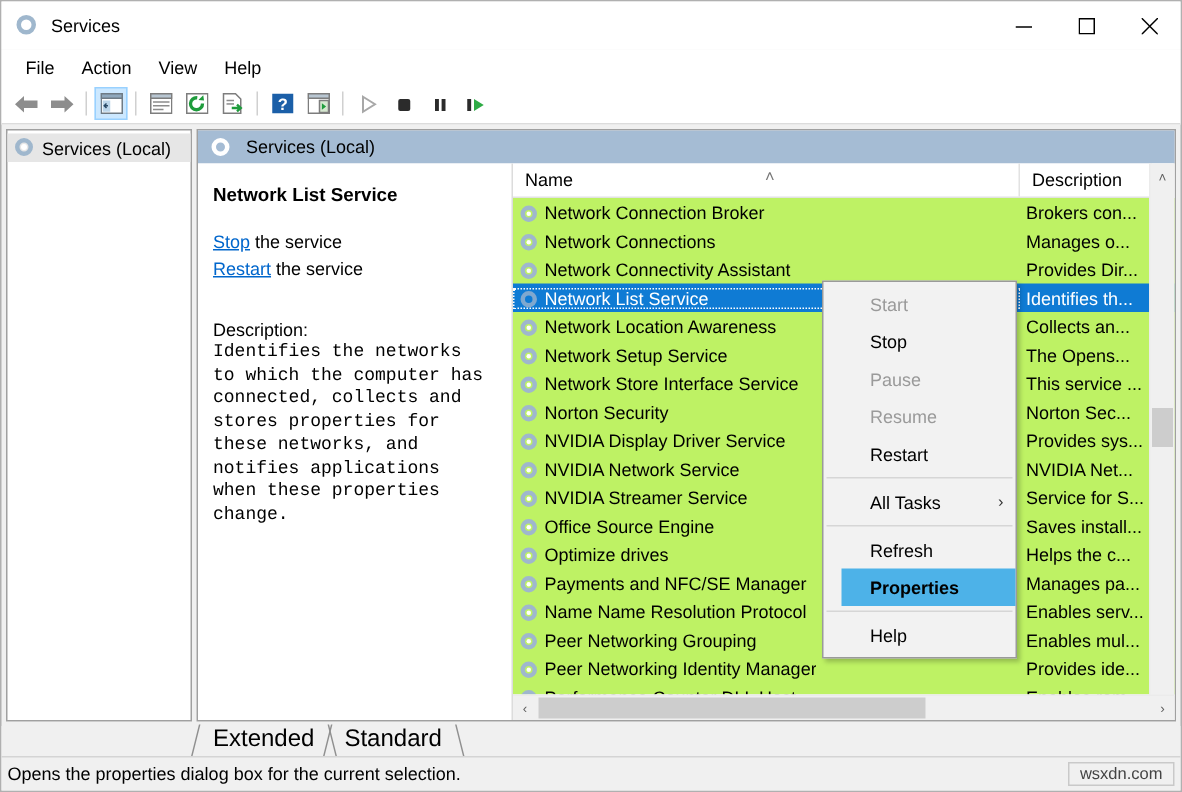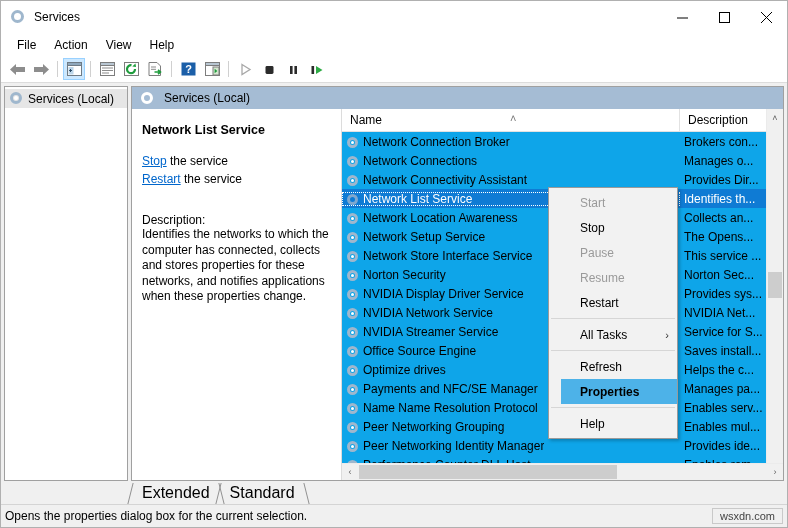--- a/index.html
+++ b/index.html
@@ -71,35 +71,35 @@
 
   
   .detail{
     width:210px;flex:0 0 auto;background:#fff;padding:14px 12px 0 10px;
     box-sizing:border-box;border-right:1px solid #dcdcdc;
   }
   .svc-title{font-size:12.5px;font-weight:bold;margin-bottom:16px;}
   .lnk{color:#0066cc;text-decoration:underline;cursor:pointer;}
   .lnkline{margin-bottom:2px;font-size:12px;line-height:16px;}
   .desc-head{margin-top:26px;font-size:12px;}
-  .desc-body{font-size:12px;line-height:15.5px;}
+  .desc-body{font-size:12px;line-height:15.5px;font-family:Liberation Mono, monospace;}
 
   
   .listwrap{flex:1 1 auto;display:flex;flex-direction:column;min-width:0;position:relative;}
   .hdr{height:22px;display:flex;background:#fff;border-bottom:1px solid #e2e2e2;flex:0 0 auto;position:relative;}
   .hcell{
     display:flex;align-items:center;padding-left:8px;font-size:12px;
     border-right:1px solid #e2e2e2;box-sizing:border-box;position:relative;
   }
   .h-name{flex:1 1 auto;min-width:0;}
   .h-desc{width:88px;flex:0 0 auto;}
   .h-stat{width:15px;flex:0 0 auto;padding-left:3px;overflow:hidden;}
   .sortarrow{position:absolute;left:168px;top:3px;color:#777;font-size:11px;}
 
-  .rows{flex:1 1 auto;overflow:hidden;position:relative;background:#0ea5e9;}
+  .rows{flex:1 1 auto;overflow:hidden;position:relative;background:#bef264;}
   .row{height:19px;display:flex;align-items:center;}
   .row.sel{background:#0f7bd4;color:#fff;}
   .row.sel .cell-name{outline:1px dotted #fff;outline-offset:-1px;}
   .cell-name{flex:1 1 auto;display:flex;align-items:center;min-width:0;padding-left:4px;overflow:hidden;white-space:nowrap;}
   .cell-name .txt{font-size:12px;margin-left:3px;overflow:hidden;text-overflow:clip;white-space:nowrap;}
   .cell-desc{width:88px;flex:0 0 auto;font-size:12px;white-space:nowrap;overflow:hidden;padding-left:4px;box-sizing:border-box;}
   .cell-stat{width:15px;flex:0 0 auto;font-size:12px;overflow:hidden;padding-left:2px;box-sizing:border-box;}
   .ico-sm{width:14px;height:14px;position:relative;flex:0 0 auto;}
   .ico-sm i{
     display:block;width:11px;height:11px;border-radius:50%;

